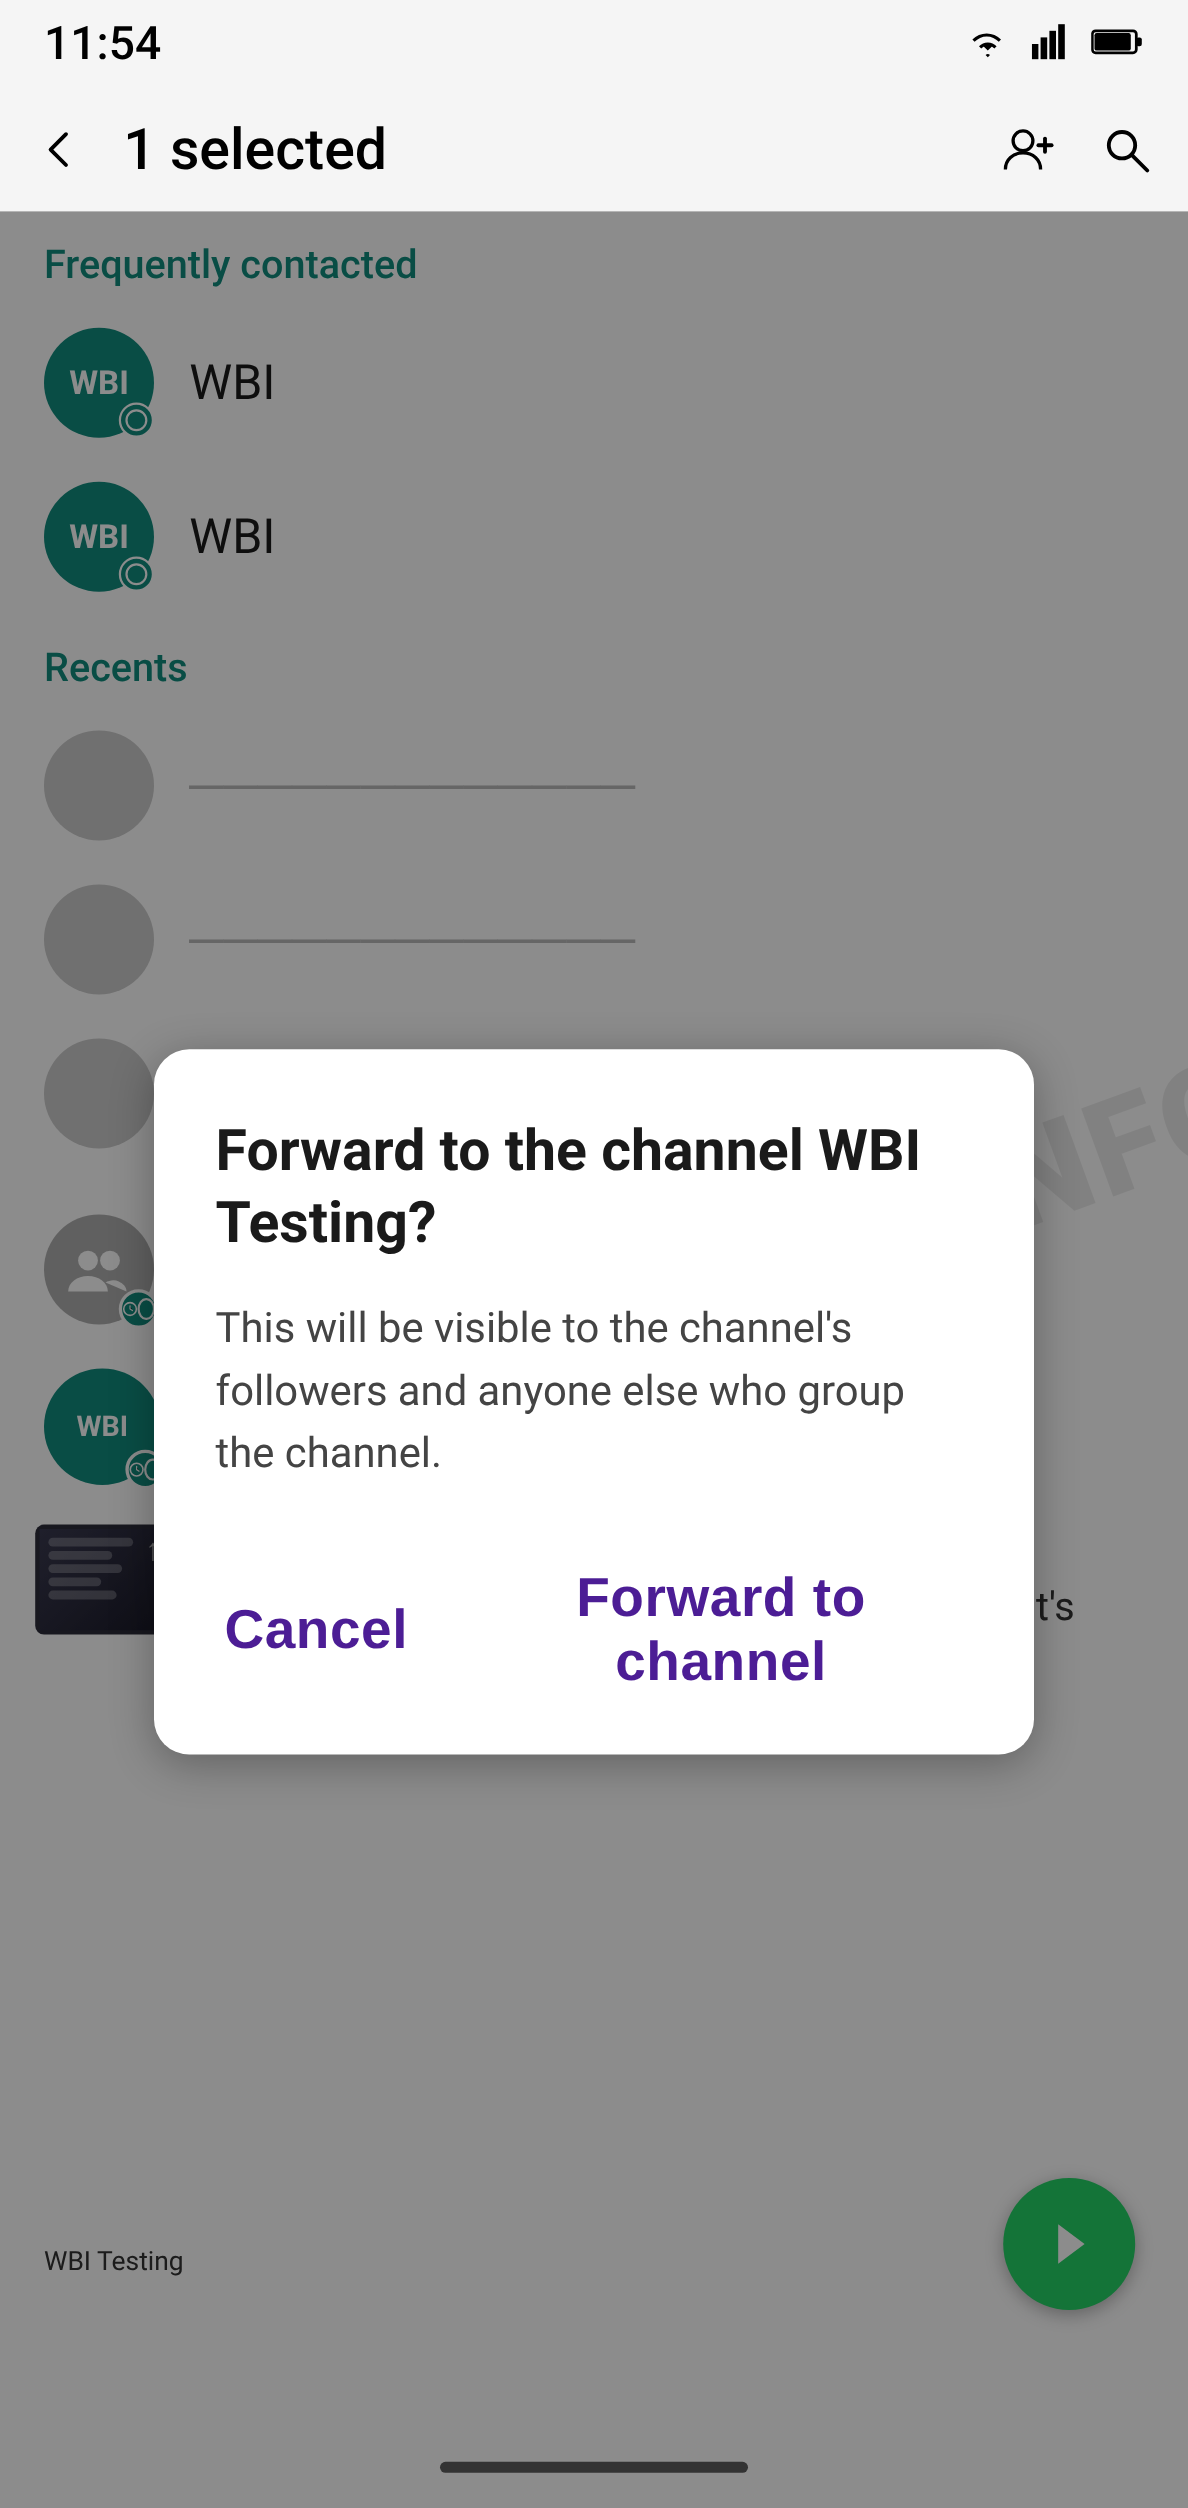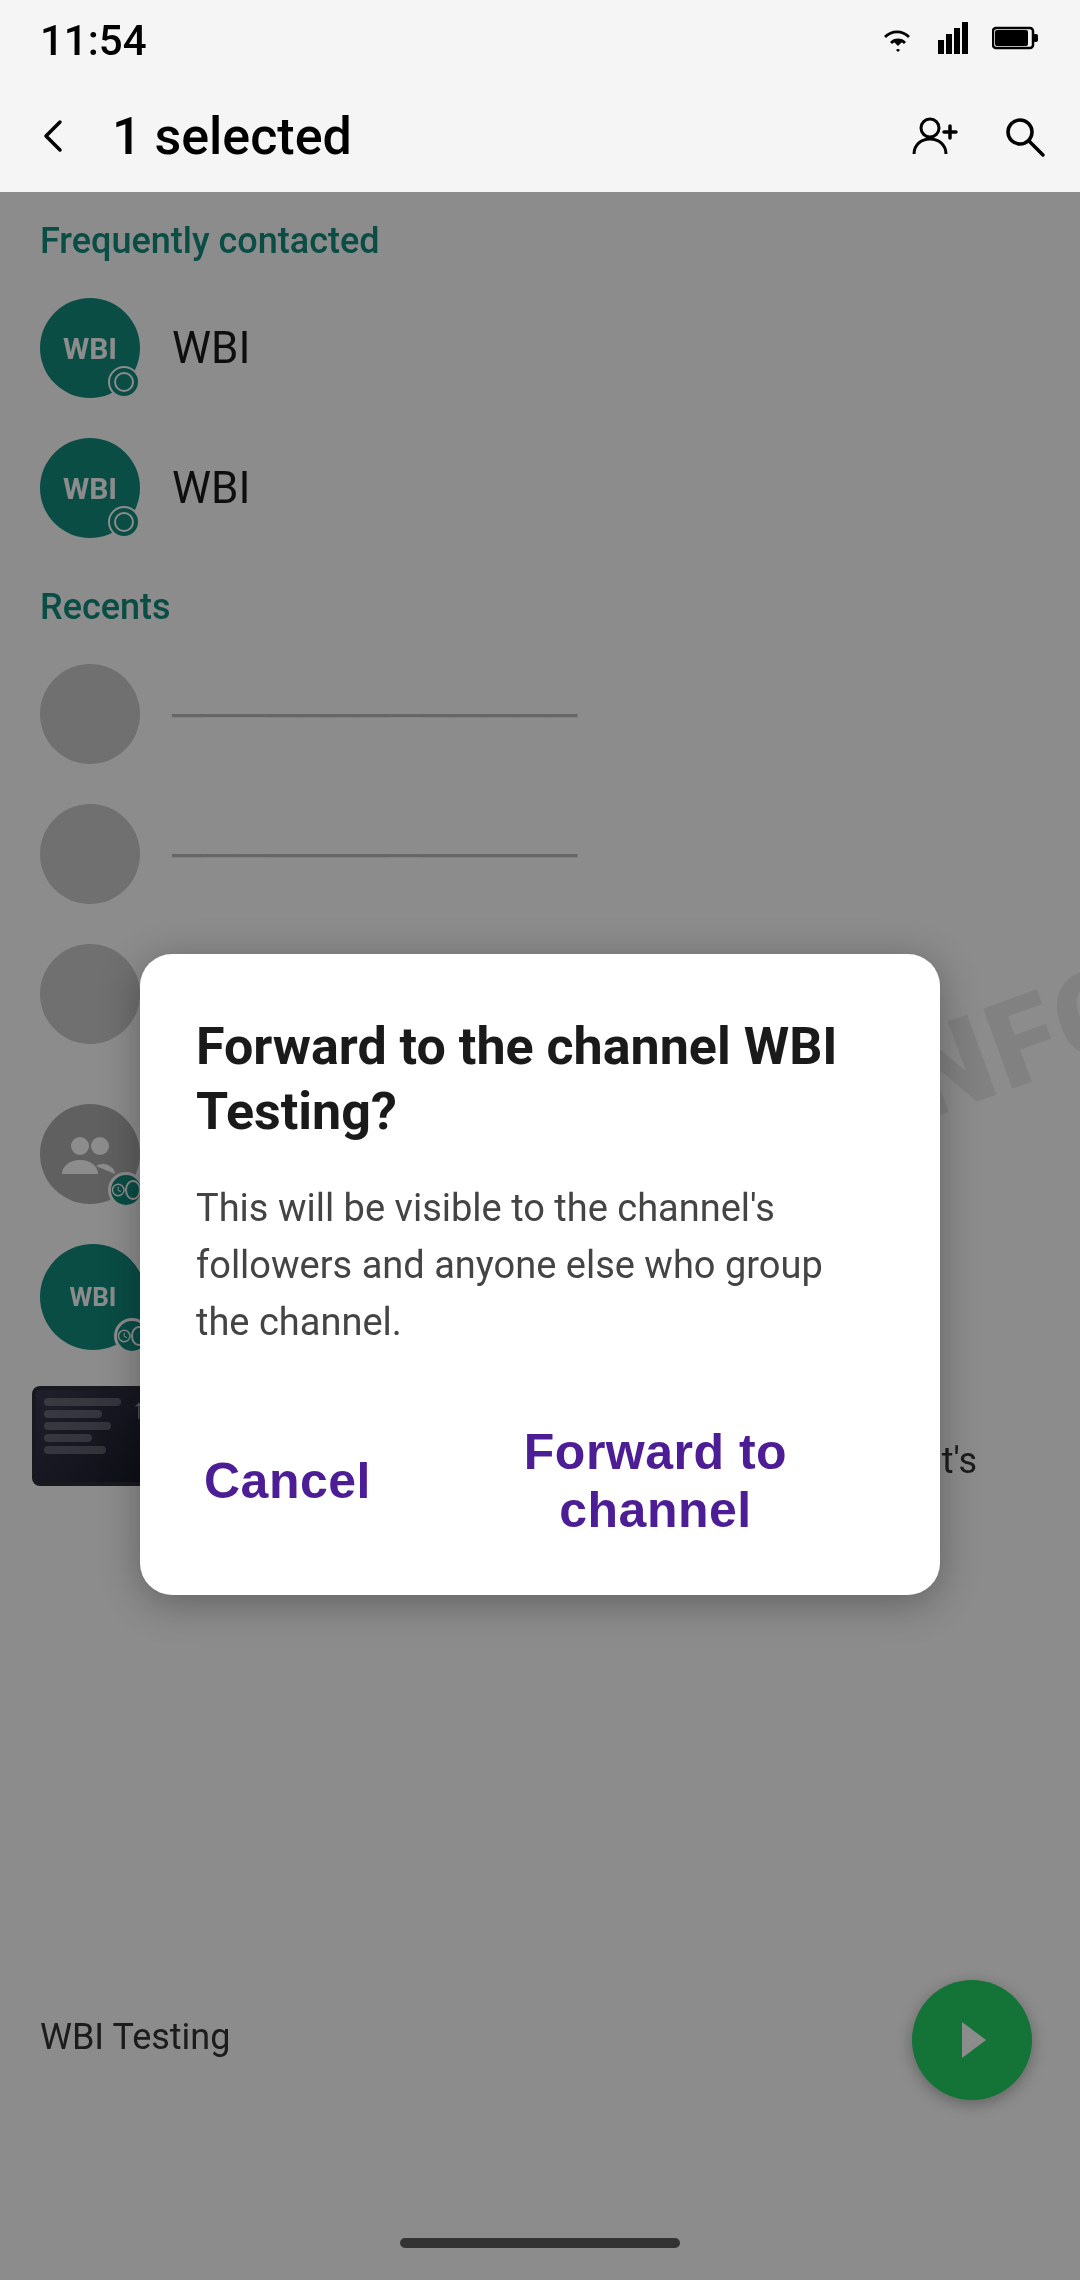--- a/index.html
+++ b/index.html
@@ -317,23 +317,23 @@
       align-items: center;
       justify-content: center;
       z-index: 5;
       box-shadow: 0 4px 16px rgba(0,0,0,0.3);
       cursor: pointer;
     }
 
     
     .wbi-label {
       position: absolute;
-      bottom: 222px;
+      bottom: 210px;
       left: 40px;
-      font-size: 36px;
+      font-size: 24px;
       color: #333;
       z-index: 5;
     }
 
     
     .home-indicator {
       position: absolute;
       bottom: 32px;
       left: 50%;
       transform: translateX(-50%);

